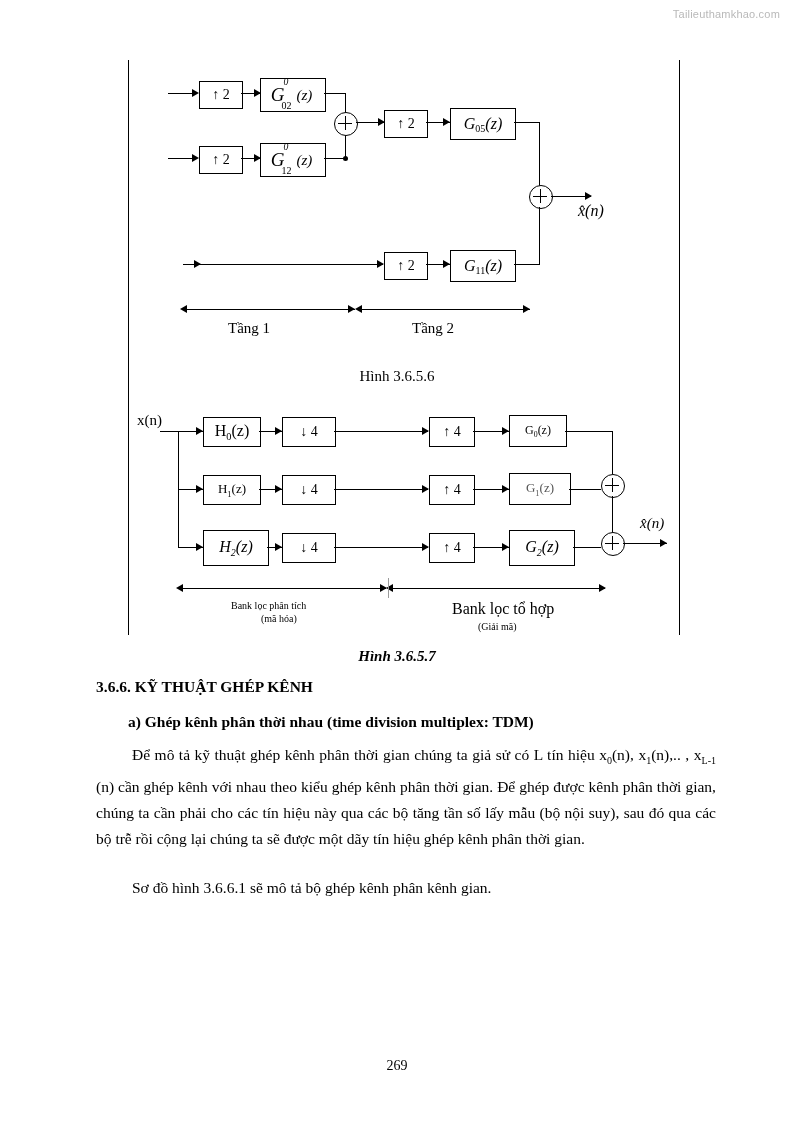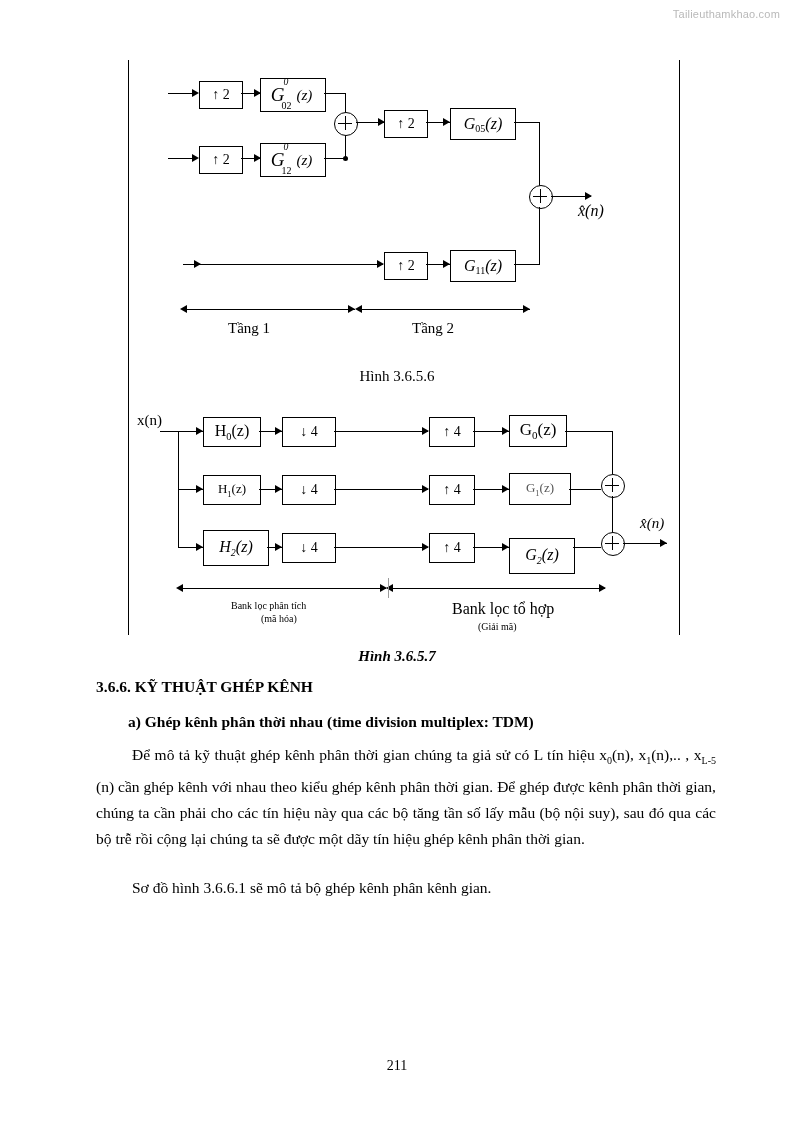--- a/index.html
+++ b/index.html
@@ -184,21 +184,21 @@
     <span>H<sub>0</sub>(z)</span>
   </div>
   <div class="ln h" style="left:259px;top:431px;width:23px;"></div>
   <div class="arrow arrow-r" style="left:275px;top:427px;"></div>
   <div class="blk" style="left:282px;top:417px;width:52px;height:28px;font-size:14px;">↓ 4</div>
   <div class="ln h" style="left:334px;top:431px;width:94px;"></div>
   <div class="arrow arrow-r" style="left:422px;top:427px;"></div>
   <div class="blk" style="left:429px;top:417px;width:44px;height:28px;font-size:14px;">↑ 4</div>
   <div class="ln h" style="left:473px;top:431px;width:36px;"></div>
   <div class="arrow arrow-r" style="left:502px;top:427px;"></div>
-  <div class="blk" style="left:509px;top:415px;width:56px;height:30px;font-size:17px;">
+  <div class="blk" style="left:509px;top:415px;width:56px;height:30px;font-size:12px;">
     <span>G<sub>0</sub>(z)</span>
   </div>
   <div class="ln h" style="left:565px;top:431px;width:48px;"></div>
   <div class="ln v" style="left:612px;top:431px;height:43px;"></div>
 
   <div class="ln h" style="left:178px;top:489px;width:26px;"></div>
   <div class="arrow arrow-r" style="left:196px;top:485px;"></div>
   <div class="blk" style="left:203px;top:475px;width:56px;height:28px;font-size:13px;">
     <span>H<sub>1</sub>(z)</span>
   </div>
@@ -223,21 +223,21 @@
     <span class="it">H<sub style="font-size:10px;">2</sub>(z)</span>
   </div>
   <div class="ln h" style="left:267px;top:547px;width:15px;"></div>
   <div class="arrow arrow-r" style="left:275px;top:543px;"></div>
   <div class="blk" style="left:282px;top:533px;width:52px;height:28px;font-size:14px;">↓ 4</div>
   <div class="ln h" style="left:334px;top:547px;width:94px;"></div>
   <div class="arrow arrow-r" style="left:422px;top:543px;"></div>
   <div class="blk" style="left:429px;top:533px;width:44px;height:28px;font-size:14px;">↑ 4</div>
   <div class="ln h" style="left:473px;top:547px;width:36px;"></div>
   <div class="arrow arrow-r" style="left:502px;top:543px;"></div>
-  <div class="blk" style="left:509px;top:530px;width:64px;height:34px;font-size:16px;margin-top:8px;">
+  <div class="blk" style="left:509px;top:530px;width:64px;height:34px;font-size:16px;">
     <span class="it">G<sub style="font-size:10px;">2</sub>(z)</span>
   </div>
   <div class="ln h" style="left:573px;top:547px;width:28px;"></div>
   <div class="sum" style="left:601px;top:532px;"></div>
 
   <div class="ln h" style="left:623px;top:543px;width:44px;"></div>
   <div class="arrow arrow-r" style="left:660px;top:539px;"></div>
   <div class="txt it" style="left:640px;top:515px;font-size:15px;">x̂(n)</div>
 
   <div class="ln h" style="left:180px;top:588px;width:206px;"></div>
@@ -255,20 +255,20 @@
 
   <div class="cap capb" style="left:0;right:0;top:648px;">Hình 3.6.5.7</div>
 </div>
 
 <div class="hdg" style="left:96px;top:678px;">3.6.6. KỸ THUẬT GHÉP KÊNH</div>
 
 <div class="hdg" style="left:128px;top:713px;">a) Ghép kênh phân thời nhau (time division multiplex: TDM)</div>
 
 <div class="body-txt" style="top:742px;">
   <span style="display:inline-block;width:36px;"></span><span>Để mô tả kỹ thuật ghép kênh phân thời gian chúng ta giả sử có L tín hiệu x</span><sub>0</sub><span>(n),</span>
-  <span>x</span><sub>1</sub><span>(n),.. , x</span><sub>L-5</sub><span> (n) cần ghép kênh với nhau theo kiểu ghép kênh phân thời gian. Để ghép được kênh phân thời gian, chúng ta cần phải cho các tín hiệu này qua các bộ tăng tần số lấy mẫu (bộ nội suy), sau đó qua các bộ trễ rồi cộng lại chúng ta sẽ được một dãy tín hiệu ghép kênh phân thời gian.</span>
+  <span>x</span><sub>1</sub><span>(n),.. , x</span><sub>L-1</sub><span> (n) cần ghép kênh với nhau theo kiểu ghép kênh phân thời gian. Để ghép được kênh phân thời gian, chúng ta cần phải cho các tín hiệu này qua các bộ tăng tần số lấy mẫu (bộ nội suy), sau đó qua các bộ trễ rồi cộng lại chúng ta sẽ được một dãy tín hiệu ghép kênh phân thời gian.</span>
 </div>
 
 <div class="body-txt" style="top:875px;">
   <span style="display:inline-block;width:36px;"></span><span>Sơ đồ hình 3.6.6.1 sẽ mô tả bộ ghép kênh phân kênh gian.</span>
 </div>
 
-<div class="pageno">211</div>
+<div class="pageno">269</div>
 
 </body></html>

